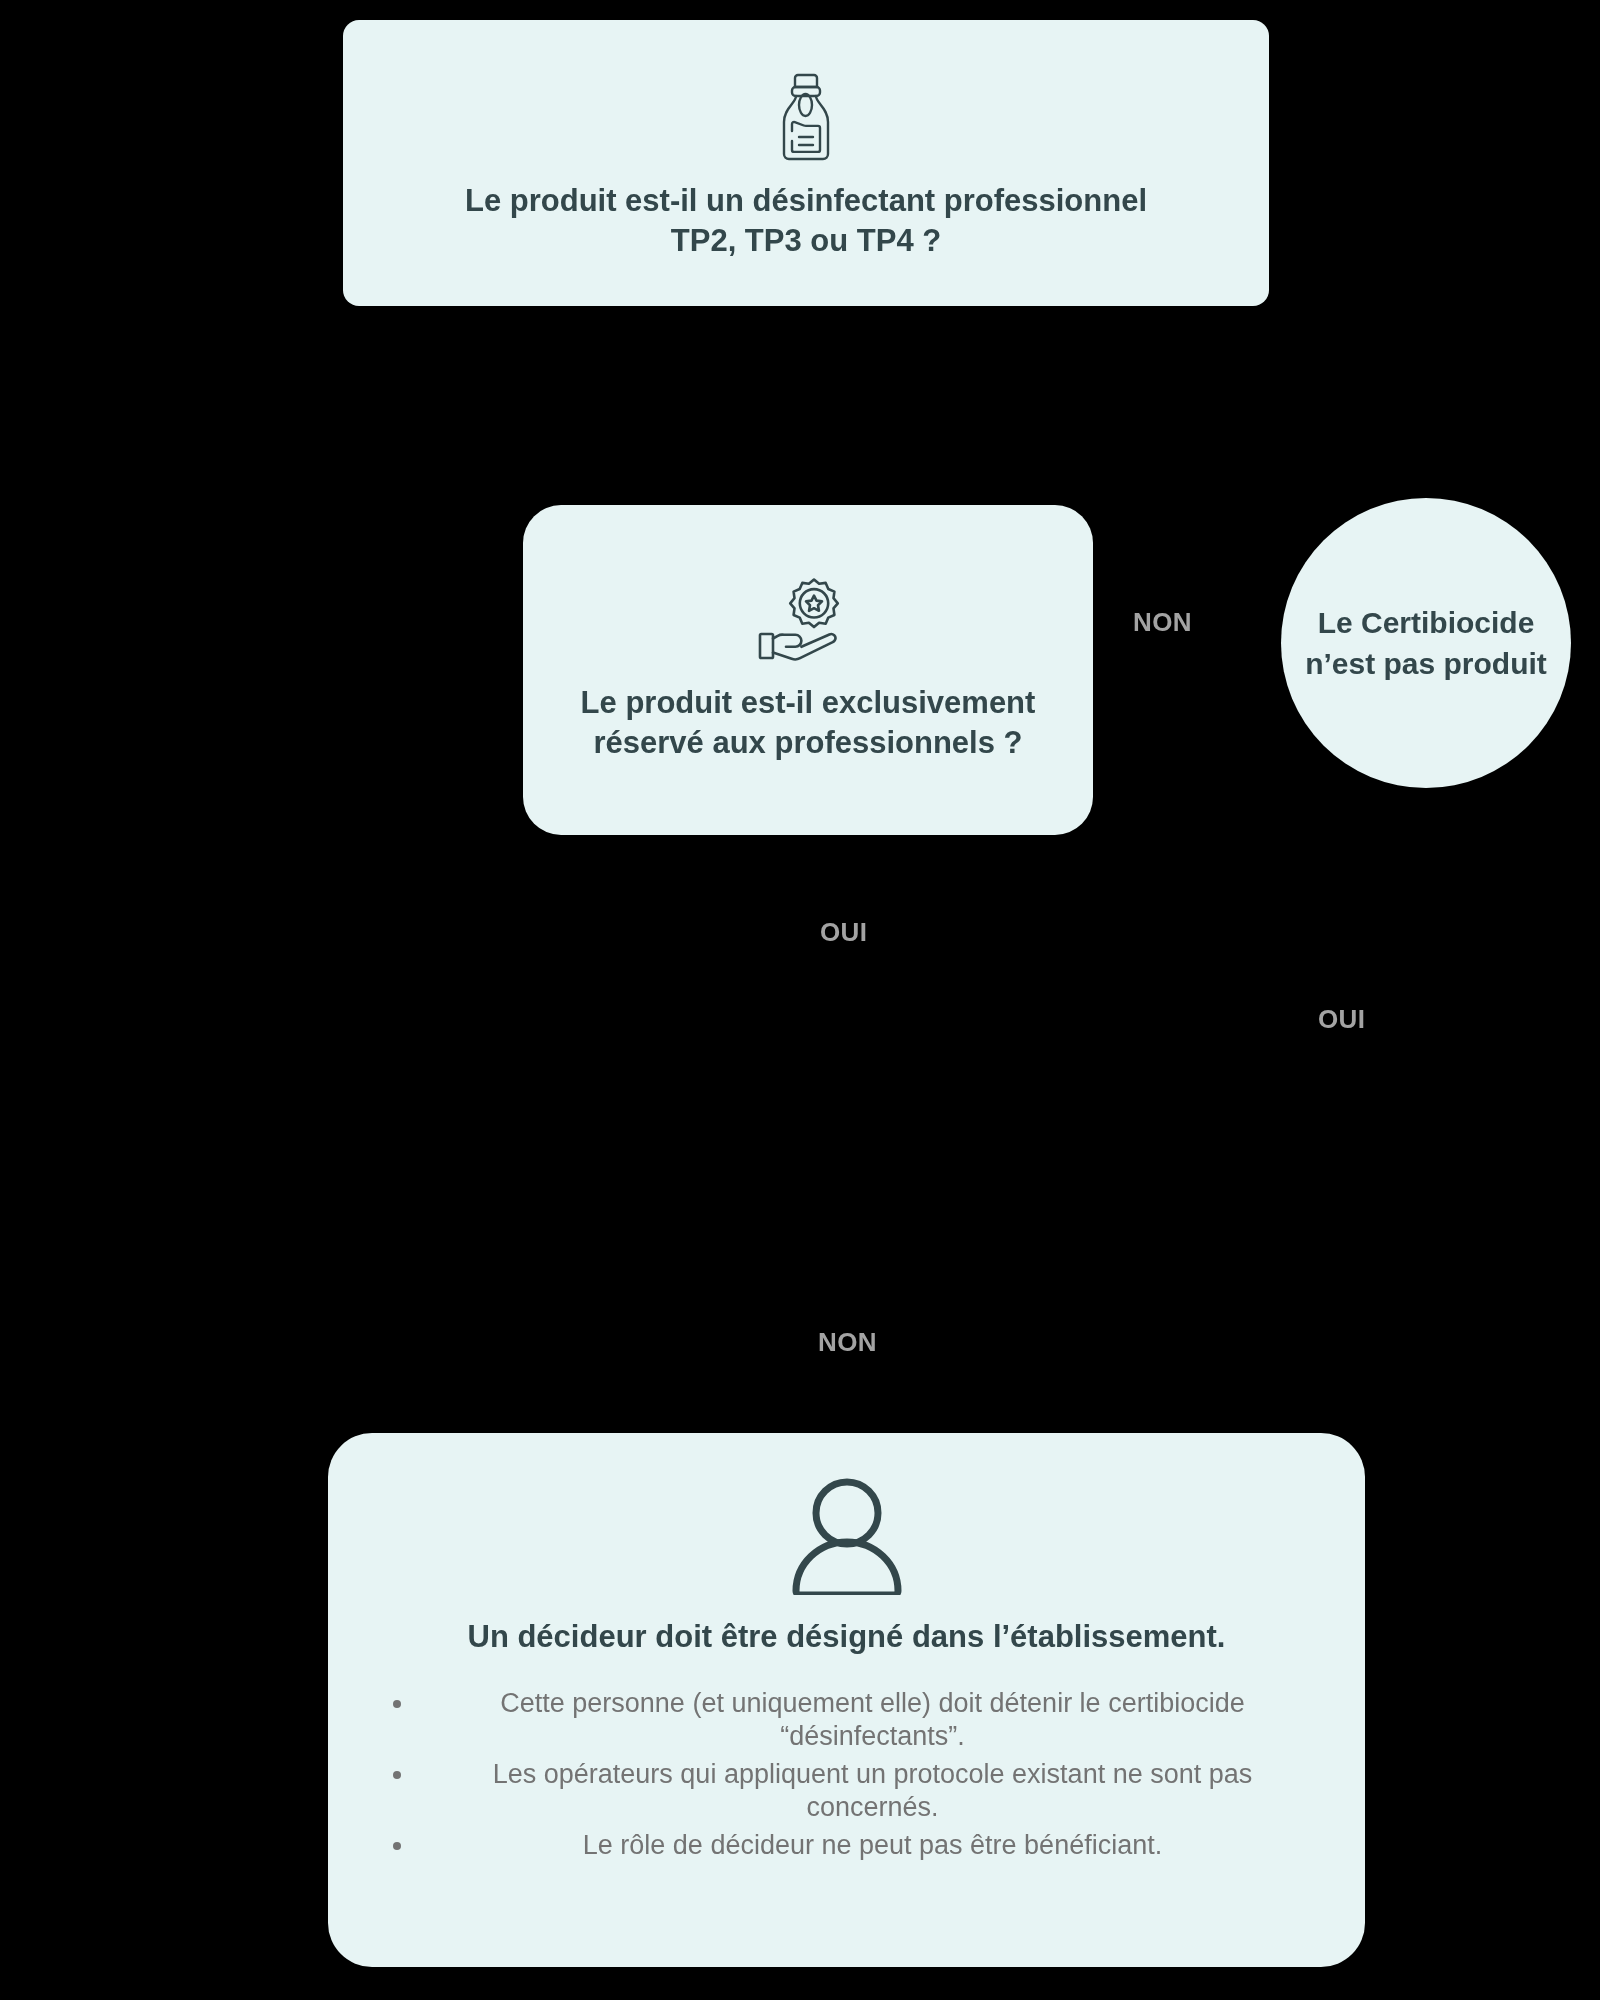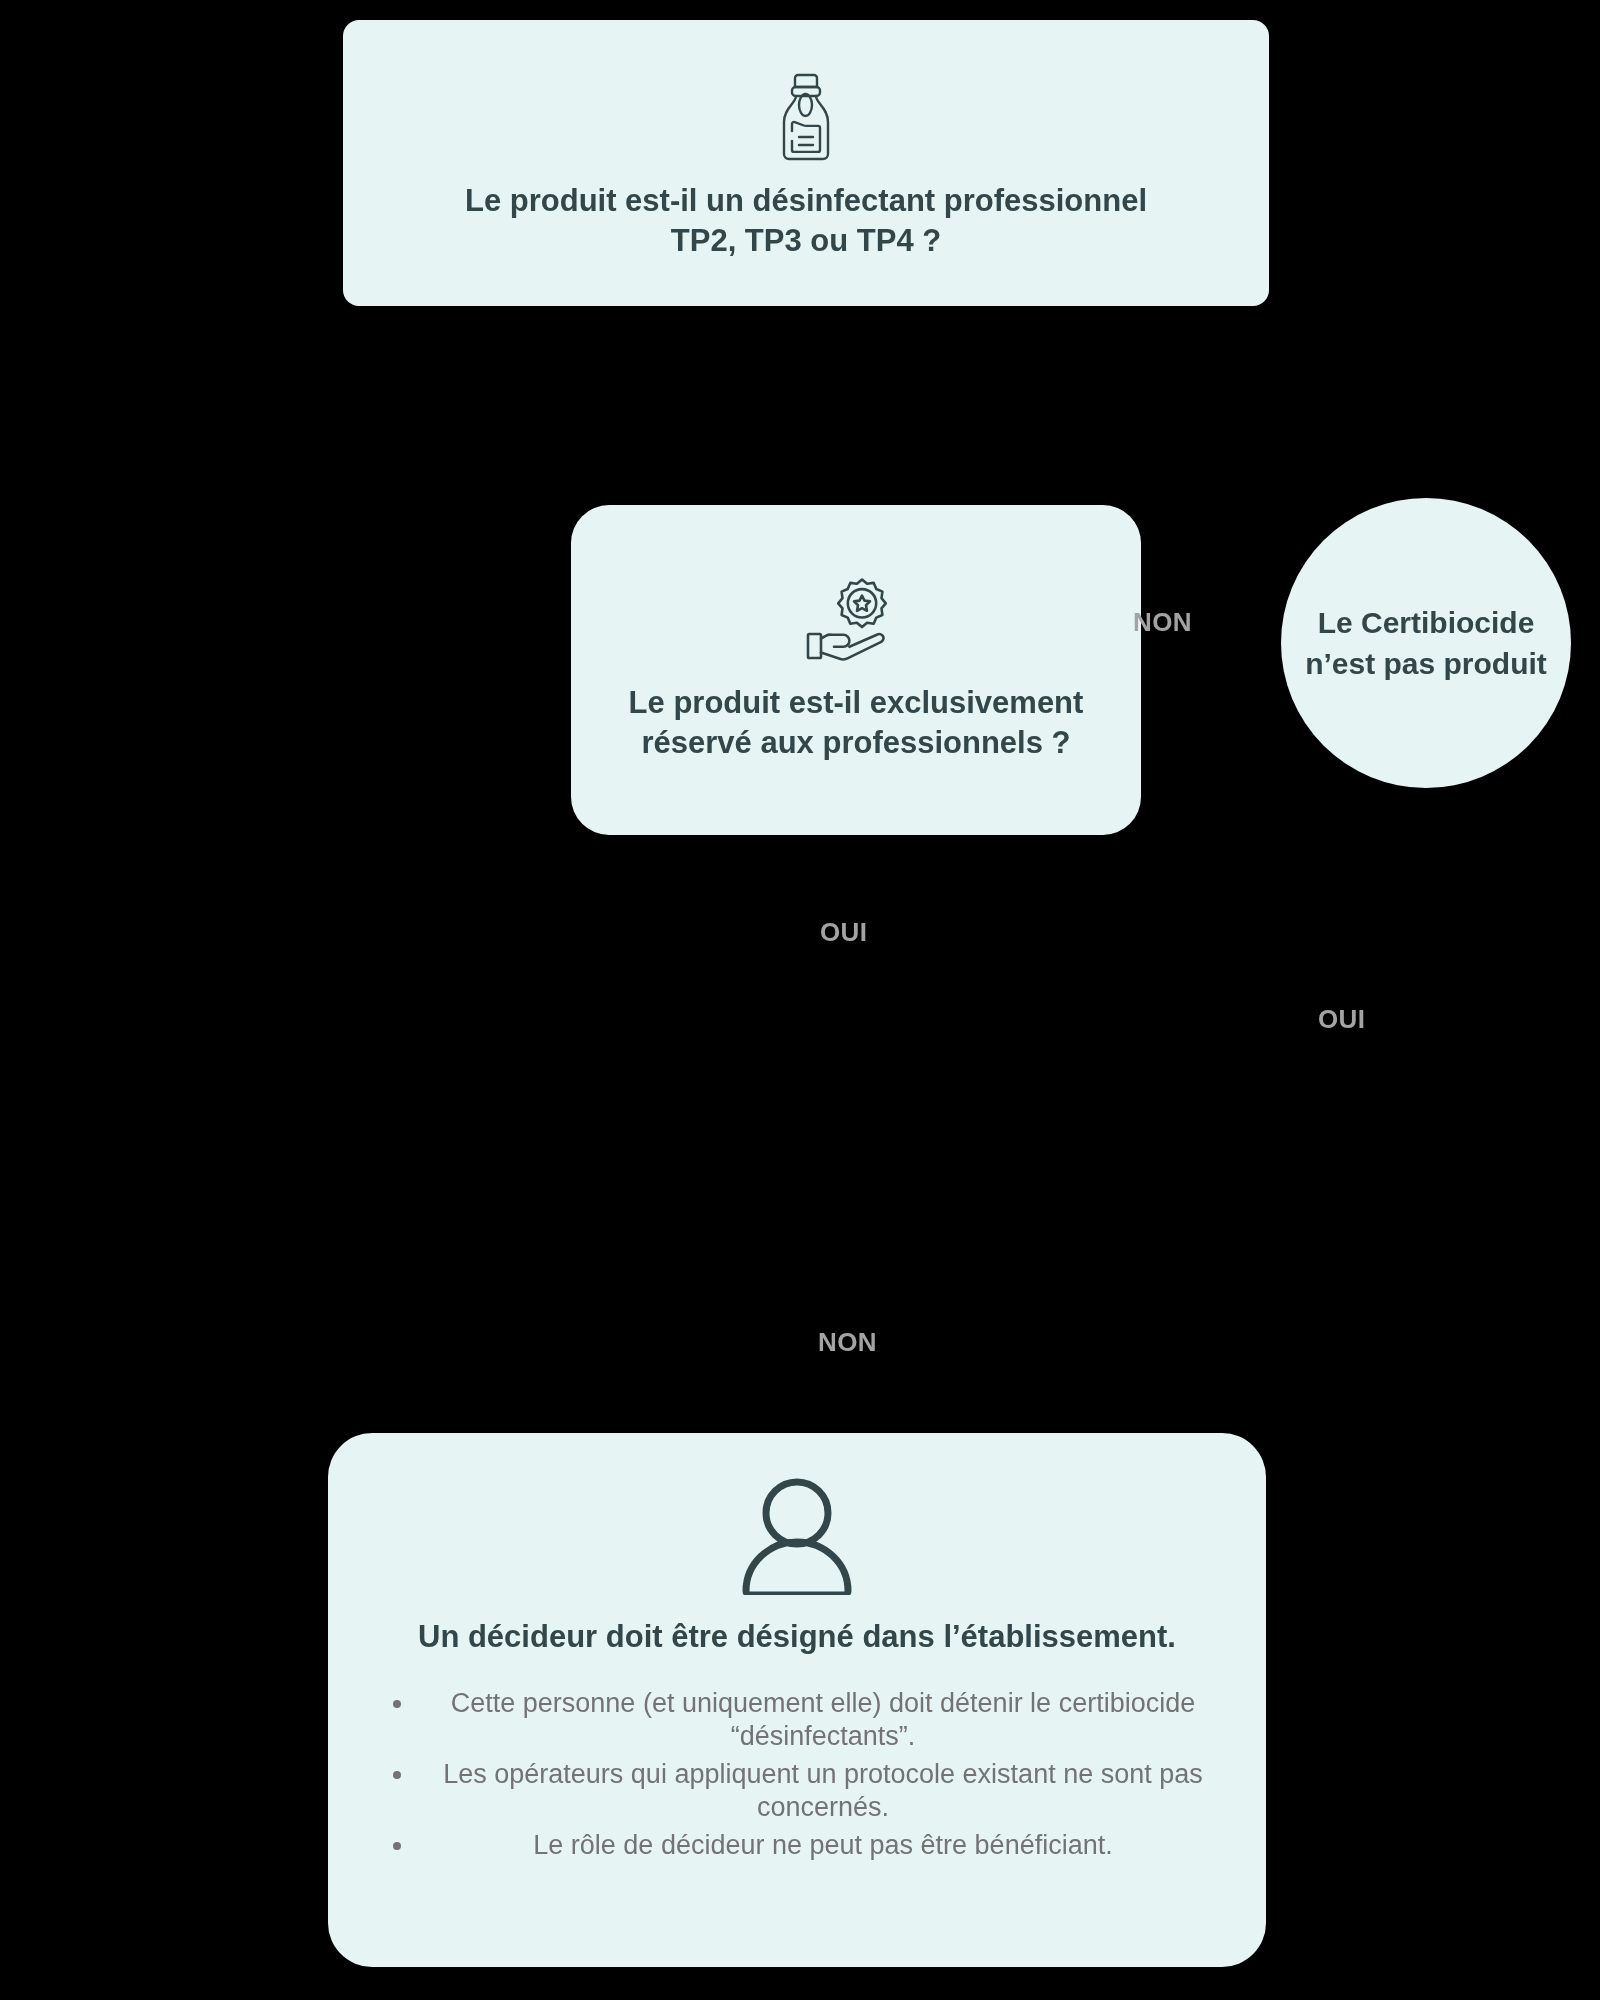--- a/index.html
+++ b/index.html
@@ -60,21 +60,20 @@
   #node-product .node-text { font-size: 31px; }
 
   
   #node-professional {
     left: 523px;
     top: 505px;
     width: 570px;
     height: 330px;
     border-radius: 38px;
     padding: 28px 26px 30px;
-    margin-left: 48px;
   }
   #node-professional .node-icon { margin-bottom: 22px; }
   #node-professional .node-text { font-size: 31px; }
 
   
   #node-exemption {
     left: 483px;
     top: 1022px;
     width: 593px;
     height: 250px;
@@ -102,21 +101,21 @@
     font-weight: bold;
     color: #33474b;
     line-height: 1.38;
     padding: 0 14px;
   }
 
   
   #node-decider {
     left: 328px;
     top: 1433px;
-    width: 938px;
+    width: 1037px;
     height: 534px;
     border-radius: 44px;
     padding: 34px 44px 38px;
     justify-content: flex-start;
   }
   #node-decider .node-icon { margin: 10px 0 22px; }
   #node-decider .node-text {
     font-size: 31px;
     margin-bottom: 30px;
   }

